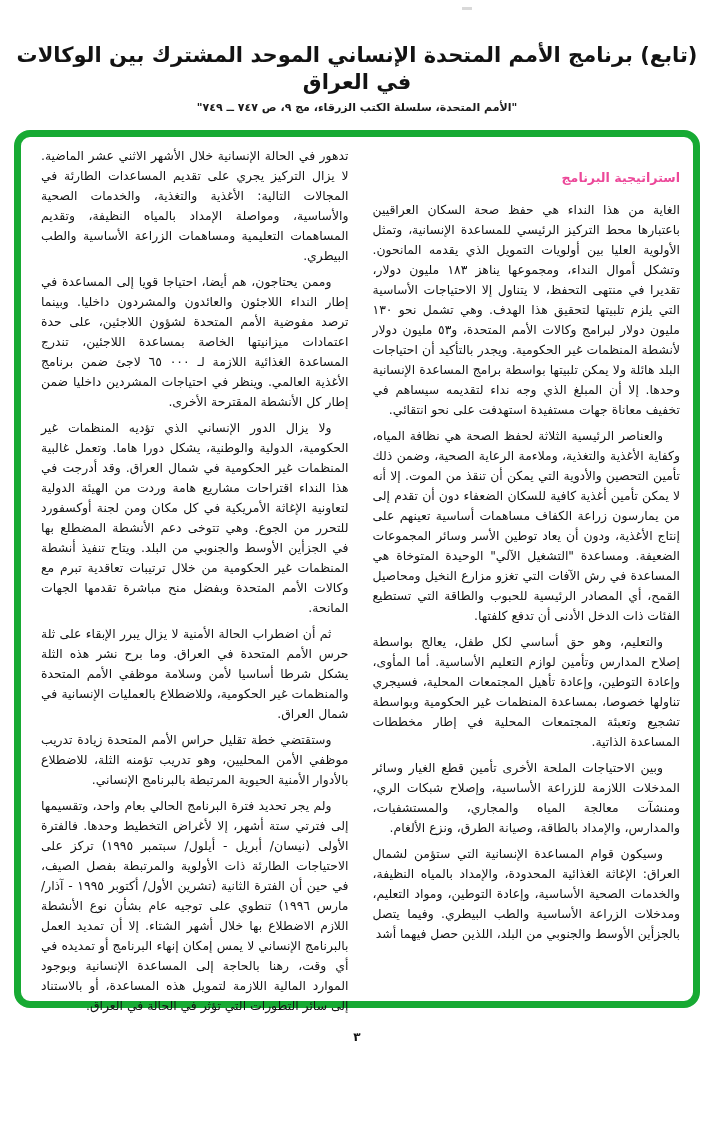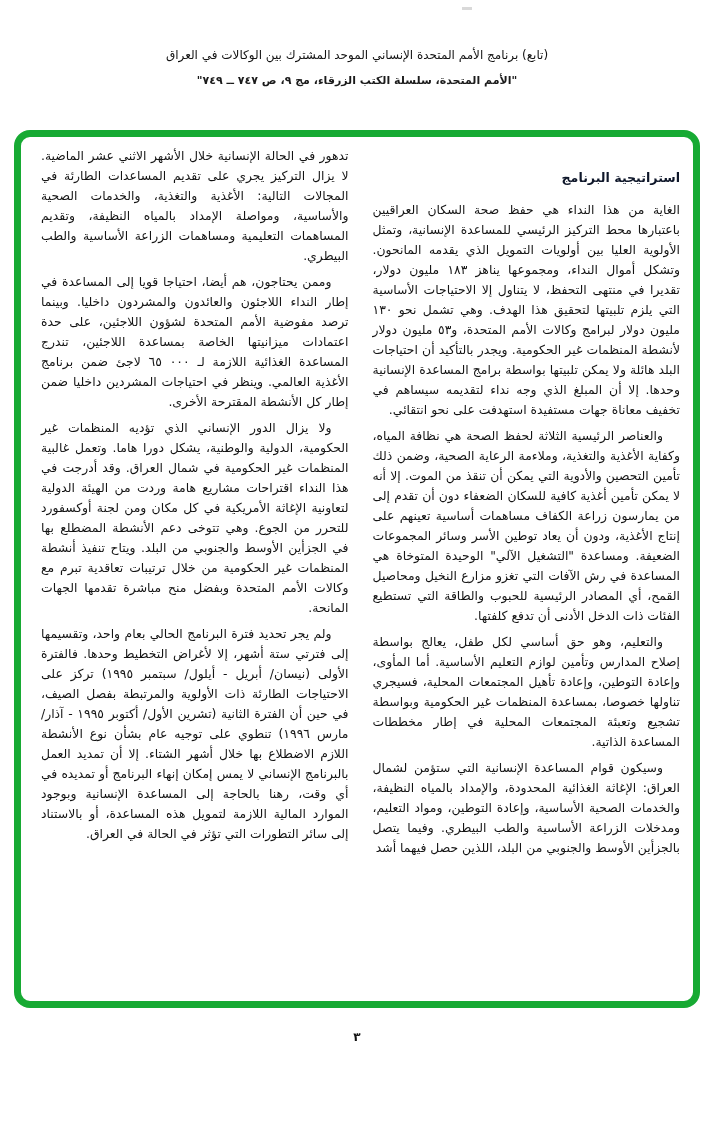--- a/index.html
+++ b/index.html
@@ -13,22 +13,22 @@
   }
   .top-mark{
     position:absolute;left:462px;top:7px;width:10px;height:3px;
     background:#d9d9d9;
   }
   .doc-header{
     position:absolute;top:42px;left:0;right:0;
     text-align:center;color:#131313;
   }
   .title-line{
-    font-weight:normal;
-    font-size:12px;
+    font-weight:bold;
+    font-size:21px;
     line-height:27px;
     letter-spacing:0;
   }
   .source-line{
     font-weight:bold;
     font-size:11px;
     margin-top:5px;
     color:#1a1a1a;
   }
   .frame{
@@ -62,21 +62,21 @@
     text-indent:17px;
   }
   .col p.no-indent{
     text-indent:0;
   }
   .section-heading{
     font-size:12.6px;
     font-weight:bold;
     margin:22px 0 12px 0;
     text-align:right;
-    color:#0f172a;
+    color:#ec4899;
   }
   .page-number{
     position:absolute;
     top:1030px;left:0;right:0;
     text-align:center;
     font-size:12px;
     font-weight:bold;
     color:#111111;
   }
 </style>
@@ -93,27 +93,30 @@
   </header>
 
   <div class="frame" style="border-color: rgb(23, 170, 51);">
     <div class="columns">
 
       <div class="col">
         <div class="section-heading">استراتيجية البرنامج</div>
         <p class="no-indent">الغاية من هذا النداء هي حفظ صحة السكان العراقيين باعتبارها محط التركيز الرئيسي للمساعدة الإنسانية، وتمثل الأولوية العليا بين أولويات التمويل الذي يقدمه المانحون. وتشكل أموال النداء، ومجموعها يناهز ١٨٣ مليون دولار، تقديرا في منتهى التحفظ، لا يتناول إلا الاحتياجات الأساسية التي يلزم تلبيتها لتحقيق هذا الهدف. وهي تشمل نحو ١٣٠ مليون دولار لبرامج وكالات الأمم المتحدة، و٥٣ مليون دولار لأنشطة المنظمات غير الحكومية. ويجدر بالتأكيد أن احتياجات البلد هائلة ولا يمكن تلبيتها بواسطة برامج المساعدة الإنسانية وحدها. إلا أن المبلغ الذي وجه نداء لتقديمه سيساهم في تخفيف معاناة جهات مستفيدة استهدفت على نحو انتقائي.</p>
         <p>والعناصر الرئيسية الثلاثة لحفظ الصحة هي نظافة المياه، وكفاية الأغذية والتغذية، وملاءمة الرعاية الصحية، وضمن ذلك تأمين التحصين والأدوية التي يمكن أن تنقذ من الموت. إلا أنه لا يمكن تأمين أغذية كافية للسكان الضعفاء دون أن تقدم إلى من يمارسون زراعة الكفاف مساهمات أساسية تعينهم على إنتاج الأغذية، ودون أن يعاد توطين الأسر وسائر المجموعات الضعيفة. ومساعدة "التشغيل الآلي" الوحيدة المتوخاة هي المساعدة في رش الآفات التي تغزو مزارع النخيل ومحاصيل القمح، أي المصادر الرئيسية للحبوب والطاقة التي تستطيع الفئات ذات الدخل الأدنى أن تدفع كلفتها.</p>
         <p>والتعليم، وهو حق أساسي لكل طفل، يعالج بواسطة إصلاح المدارس وتأمين لوازم التعليم الأساسية. أما المأوى، وإعادة التوطين، وإعادة تأهيل المجتمعات المحلية، فسيجري تناولها خصوصا، بمساعدة المنظمات غير الحكومية وبواسطة تشجيع وتعبئة المجتمعات المحلية في إطار مخططات المساعدة الذاتية.</p>
+        <p>وبين الاحتياجات الملحة الأخرى تأمين قطع الغيار وسائر المدخلات اللازمة للزراعة الأساسية، وإصلاح شبكات الري، ومنشآت معالجة المياه والمجاري، والمستشفيات، والمدارس، والإمداد بالطاقة، وصيانة الطرق، ونزع الألغام.</p>
         <p>وسيكون قوام المساعدة الإنسانية التي ستؤمن لشمال العراق: الإغاثة الغذائية المحدودة، والإمداد بالمياه النظيفة، والخدمات الصحية الأساسية، وإعادة التوطين، ومواد التعليم، ومدخلات الزراعة الأساسية والطب البيطري. وفيما يتصل بالجزأين الأوسط والجنوبي من البلد، اللذين حصل فيهما أشد</p>
       </div>
 
       <div class="col">
         <p class="no-indent">تدهور في الحالة الإنسانية خلال الأشهر الاثني عشر الماضية. لا يزال التركيز يجري على تقديم المساعدات الطارئة في المجالات التالية: الأغذية والتغذية، والخدمات الصحية والأساسية، ومواصلة الإمداد بالمياه النظيفة، وتقديم المساهمات التعليمية ومساهمات الزراعة الأساسية والطب البيطري.</p>
         <p>وممن يحتاجون، هم أيضا، احتياجا قويا إلى المساعدة في إطار النداء اللاجئون والعائدون والمشردون داخليا. وبينما ترصد مفوضية الأمم المتحدة لشؤون اللاجئين، على حدة اعتمادات ميزانيتها الخاصة بمساعدة اللاجئين، تندرج المساعدة الغذائية اللازمة لـ ٠٠٠ ٦٥ لاجئ ضمن برنامج الأغذية العالمي. وينظر في احتياجات المشردين داخليا ضمن إطار كل الأنشطة المقترحة الأخرى.</p>
         <p>ولا يزال الدور الإنساني الذي تؤديه المنظمات غير الحكومية، الدولية والوطنية، يشكل دورا هاما. وتعمل غالبية المنظمات غير الحكومية في شمال العراق. وقد أدرجت في هذا النداء اقتراحات مشاريع هامة وردت من الهيئة الدولية لتعاونية الإغاثة الأمريكية في كل مكان ومن لجنة أوكسفورد للتحرر من الجوع. وهي تتوخى دعم الأنشطة المضطلع بها في الجزأين الأوسط والجنوبي من البلد. ويتاح تنفيذ أنشطة المنظمات غير الحكومية من خلال ترتيبات تعاقدية تبرم مع وكالات الأمم المتحدة وبفضل منح مباشرة تقدمها الجهات المانحة.</p>
+        <p>ثم أن اضطراب الحالة الأمنية لا يزال يبرر الإبقاء على ثلة حرس الأمم المتحدة في العراق. وما برح نشر هذه الثلة يشكل شرطا أساسيا لأمن وسلامة موظفي الأمم المتحدة والمنظمات غير الحكومية، وللاضطلاع بالعمليات الإنسانية في شمال العراق.</p>
+        <p>وستقتضي خطة تقليل حراس الأمم المتحدة زيادة تدريب موظفي الأمن المحليين، وهو تدريب تؤمنه الثلة، للاضطلاع بالأدوار الأمنية الحيوية المرتبطة بالبرنامج الإنساني.</p>
         <p>ولم يجر تحديد فترة البرنامج الحالي بعام واحد، وتقسيمها إلى فترتي ستة أشهر، إلا لأغراض التخطيط وحدها. فالفترة الأولى (نيسان/ أبريل - أيلول/ سبتمبر ١٩٩٥) تركز على الاحتياجات الطارئة ذات الأولوية والمرتبطة بفصل الصيف، في حين أن الفترة الثانية (تشرين الأول/ أكتوبر ١٩٩٥ - آذار/ مارس ١٩٩٦) تنطوي على توجيه عام بشأن نوع الأنشطة اللازم الاضطلاع بها خلال أشهر الشتاء. إلا أن تمديد العمل بالبرنامج الإنساني لا يمس إمكان إنهاء البرنامج أو تمديده في أي وقت، رهنا بالحاجة إلى المساعدة الإنسانية وبوجود الموارد المالية اللازمة لتمويل هذه المساعدة، أو بالاستناد إلى سائر التطورات التي تؤثر في الحالة في العراق.</p>
       </div>
 
     </div>
   </div>
 
   <div class="page-number">٣</div>
 
 </div>
 

